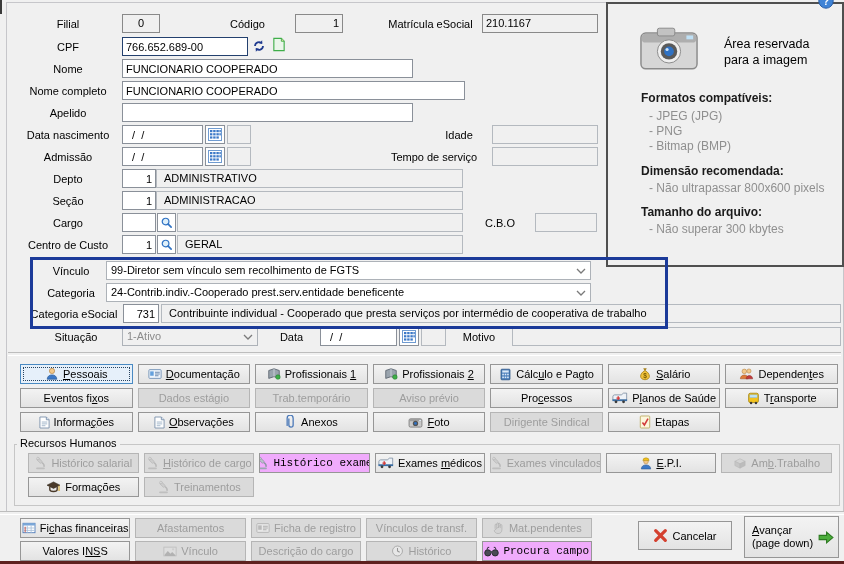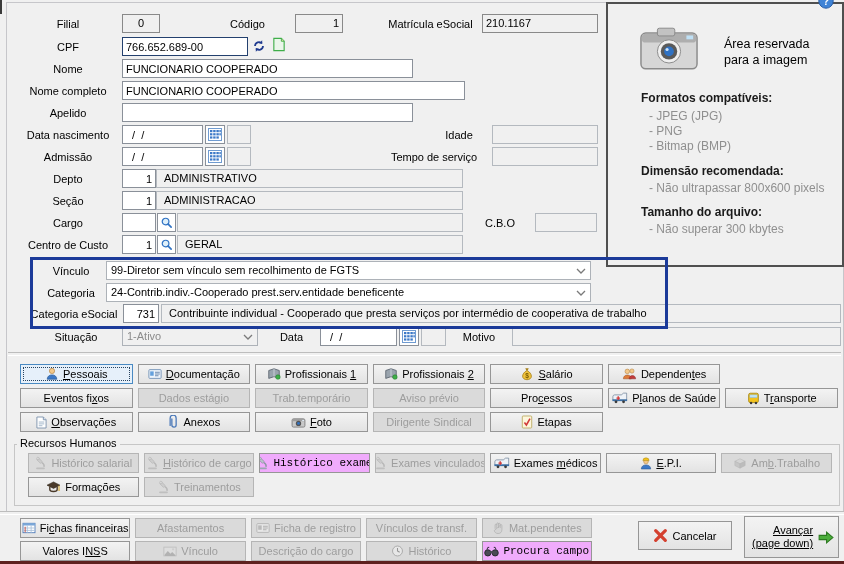--- a/index.html
+++ b/index.html
@@ -37,21 +37,21 @@
   .ic{display:inline-flex;align-items:center;line-height:0;}
   u{text-decoration:underline;}
   .sep{position:absolute;height:2px;border-top:1px solid #bdbdbd;border-bottom:1px solid #fff;}
   .grpbox{position:absolute;border:1px solid #c6c6c6;}
   .grplabel{position:absolute;left:2px;top:-8px;background:#f0f0f0;padding:0 3px;white-space:nowrap;}
   .photo{position:absolute;left:606px;top:2px;width:238px;height:265px;border:2px solid #4f4f4f;
          box-sizing:border-box;background:#f0f0f0;z-index:2;}
   .ph-res{position:absolute;left:116px;top:32px;width:116px;font-size:12.5px;line-height:16px;}
   .ph-h{position:absolute;font-size:12px;font-weight:bold;color:#1a1a1a;white-space:nowrap;}
   .ph-i{position:absolute;font-size:12px;color:#8f8f8f;white-space:nowrap;}
-  .advtext{display:inline-block;text-align:right;line-height:13px;text-decoration:underline;}
+  .advtext{display:inline-block;text-align:left;line-height:13px;}
   .bottomline{position:absolute;left:0;top:561px;width:844px;height:3px;background:#5e211f;}
   .edgemark{position:absolute;left:0;top:0;width:2px;height:14px;background:#3a3a3a;}
 </style>
 </head>
 <body>
 
 <div id="screen">
   <div class="edgemark"></div>
   <div class="panelborder" style="left:6px;top:2px;width:836px;height:508px"></div>
 
@@ -294,20 +294,37 @@
           <svg viewBox="0 0 16 16" width="14" height="14">
             <path d="M2 4l6-2 6 2v9l-6-2-6 2z" fill="#9aa4ae" stroke="#5d6670"></path>
             <path d="M8 2v9" stroke="#cfd6dd"></path>
             <circle cx="12.5" cy="11.5" r="2.6" fill="#3fae49" stroke="#1d7a26" stroke-width=".6"></circle>
           </svg>
         </span>
         <span>Profissionais <u>2</u></span>
       </button>
       <button type="button" class="btn">
         <span class="ic">
+          <svg viewBox="0 0 16 16" width="13" height="13">
+            <rect x="2.5" y="1.5" width="11" height="13" rx="1" fill="#4a7ebb" stroke="#2c5687"></rect>
+            <rect x="4" y="3" width="8" height="2.6" fill="#dce9f7"></rect>
+            <g fill="#dce9f7">
+              <rect x="4" y="7" width="2" height="2"></rect>
+              <rect x="7" y="7" width="2" height="2"></rect>
+              <rect x="10" y="7" width="2" height="2"></rect>
+              <rect x="4" y="10.5" width="2" height="2"></rect>
+              <rect x="7" y="10.5" width="2" height="2"></rect>
+              <rect x="10" y="10.5" width="2" height="2"></rect>
+            </g>
+          </svg>
+        </span>
+        <span>Cálc<u>u</u>lo e Pagto</span>
+      </button>
+      <button type="button" class="btn">
+        <span class="ic">
           <svg viewBox="0 0 16 16" width="14" height="14">
             <path d="M6 1.5h4l-1.3 2.6h-1.4z" fill="#a9831f"></path>
             <path d="M8 4C4.8 5.6 3 8.2 3 10.6 3 13 5.2 14.5 8 14.5s5-1.5 5-3.9C13 8.2 11.2 5.6 8 4z" fill="#f0c23c" stroke="#a9831f"></path>
             <text x="8" y="12.3" font-size="7.5" text-anchor="middle" fill="#7a5c00" font-weight="bold">$</text>
           </svg>
         </span>
         <span><u>S</u>alário</span>
       </button>
       <button type="button" class="btn">
         <span class="ic">
@@ -367,20 +384,34 @@
           <svg viewBox="0 0 12 14" width="11" height="13">
             <path d="M1 1h7l3 3v9H1z" fill="#fff" stroke="#7d93ad"></path>
             <path d="M8 1v3h3" fill="#dce6f2" stroke="#7d93ad"></path>
             <g stroke="#9fb3c8">
               <line x1="3" y1="6.5" x2="9" y2="6.5"></line>
               <line x1="3" y1="8.5" x2="9" y2="8.5"></line>
               <line x1="3" y1="10.5" x2="7" y2="10.5"></line>
             </g>
           </svg>
         </span>
+        <span>Informa<u>ç</u>ões</span>
+      </button>
+      <button type="button" class="btn">
+        <span class="ic">
+          <svg viewBox="0 0 12 14" width="11" height="13">
+            <path d="M1 1h7l3 3v9H1z" fill="#fff" stroke="#7d93ad"></path>
+            <path d="M8 1v3h3" fill="#dce6f2" stroke="#7d93ad"></path>
+            <g stroke="#9fb3c8">
+              <line x1="3" y1="6.5" x2="9" y2="6.5"></line>
+              <line x1="3" y1="8.5" x2="9" y2="8.5"></line>
+              <line x1="3" y1="10.5" x2="7" y2="10.5"></line>
+            </g>
+          </svg>
+        </span>
         <span><u>O</u>bservações</span>
       </button>
       <button type="button" class="btn">
         <span class="ic">
           <svg viewBox="0 0 14 16" width="12" height="14">
             <path d="M4.5 4.5v7a2.5 2.5 0 0 0 5 0v-8a3.5 3.5 0 0 0-7 0v8.5" fill="none" stroke="#4a78b8" stroke-width="1.5" stroke-linecap="round"></path>
           </svg>
         </span>
         <span>Anexos</span>
       </button>
@@ -441,42 +472,42 @@
         <span class="ic">
           <svg viewBox="0 0 14 16" width="13" height="14">
             <path d="M4.8 2.2l4.2 4.2-2 2-4.2-4.2z" fill="#b9c2cc" stroke="#7c8792" stroke-width=".7"></path>
             <path d="M8.5 7.5c2 1 3 3 2.5 5" fill="none" stroke="#8b97a3" stroke-width="1.6"></path>
             <rect x="2" y="13" width="10" height="2" rx="1" fill="#9aa6b2"></rect>
             <circle cx="4" cy="2.8" r="1.4" fill="#d7dde4" stroke="#7c8792" stroke-width=".6"></circle>
           </svg>
         </span>
         <span>Histórico exame</span>
       </button>
-      <button type="button" class="btn disabled">
-        <span class="ic">
-          <svg viewBox="0 0 14 16" width="13" height="14">
-            <path d="M4.8 2.2l4.2 4.2-2 2-4.2-4.2z" fill="#b9c2cc" stroke="#7c8792" stroke-width=".7"></path>
-            <path d="M8.5 7.5c2 1 3 3 2.5 5" fill="none" stroke="#8b97a3" stroke-width="1.6"></path>
-            <rect x="2" y="13" width="10" height="2" rx="1" fill="#9aa6b2"></rect>
-            <circle cx="4" cy="2.8" r="1.4" fill="#d7dde4" stroke="#7c8792" stroke-width=".6"></circle>
-          </svg>
-        </span>
-        <span>Exames vinculados</span>
-      </button>
       <button type="button" class="btn">
         <span class="ic">
           <svg viewBox="0 0 18 13" width="16" height="12">
             <path d="M1 9V5c0-1 .8-2 2-2h7.5l2.5-2h3.5v8z" fill="#eef2f7" stroke="#6b7f96" stroke-width=".8"></path>
             <rect x="0.5" y="8" width="16.5" height="2" fill="#3a6ea5"></rect>
             <circle cx="4.5" cy="10.8" r="1.6" fill="#3b3b3b"></circle>
             <circle cx="13" cy="10.8" r="1.6" fill="#3b3b3b"></circle>
             <path d="M6.2 4.4h1.6v1.4H9v1.6H7.8v1.4H6.2V7.4H5V5.8h1.2z" fill="#d23b3b"></path>
           </svg>
         </span>
         <span>Exames <u>m</u>édicos</span>
+      </button>
+      <button type="button" class="btn disabled">
+        <span class="ic">
+          <svg viewBox="0 0 14 16" width="13" height="14">
+            <path d="M4.8 2.2l4.2 4.2-2 2-4.2-4.2z" fill="#b9c2cc" stroke="#7c8792" stroke-width=".7"></path>
+            <path d="M8.5 7.5c2 1 3 3 2.5 5" fill="none" stroke="#8b97a3" stroke-width="1.6"></path>
+            <rect x="2" y="13" width="10" height="2" rx="1" fill="#9aa6b2"></rect>
+            <circle cx="4" cy="2.8" r="1.4" fill="#d7dde4" stroke="#7c8792" stroke-width=".6"></circle>
+          </svg>
+        </span>
+        <span>Exames vinculados</span>
       </button>
       <button type="button" class="btn">
         <span class="ic">
           <svg viewBox="0 0 14 16" width="12" height="14">
             <circle cx="7" cy="6.3" r="2.7" fill="#f3c98b" stroke="#b07d3a" stroke-width=".6"></circle>
             <path d="M3.4 5.2a3.6 3.2 0 0 1 7.2 0z" fill="#f2c21f" stroke="#a8860f" stroke-width=".6"></path>
             <path d="M1.5 15c0-3 2.3-4.8 5.5-4.8s5.5 1.8 5.5 4.8z" fill="#3c79c8" stroke="#235089" stroke-width=".6"></path>
           </svg>
         </span>
         <span><u>E</u>.P.I.</span>

